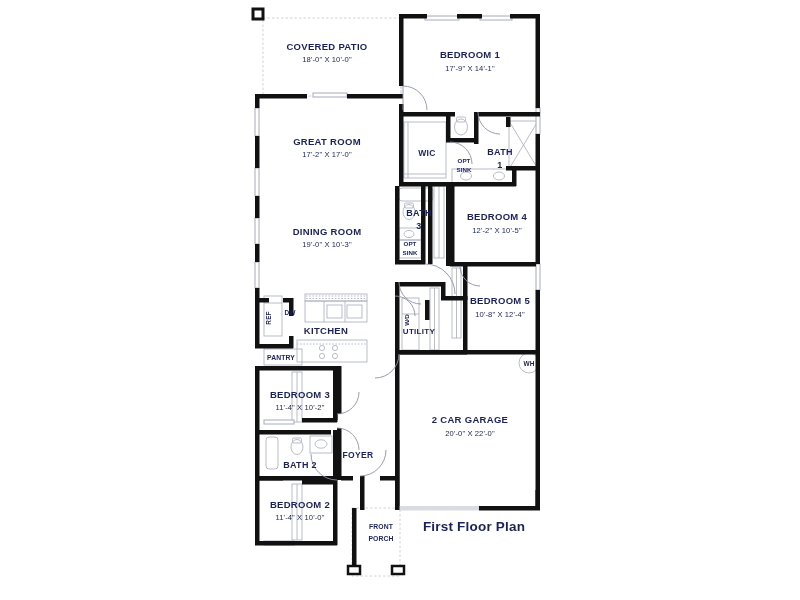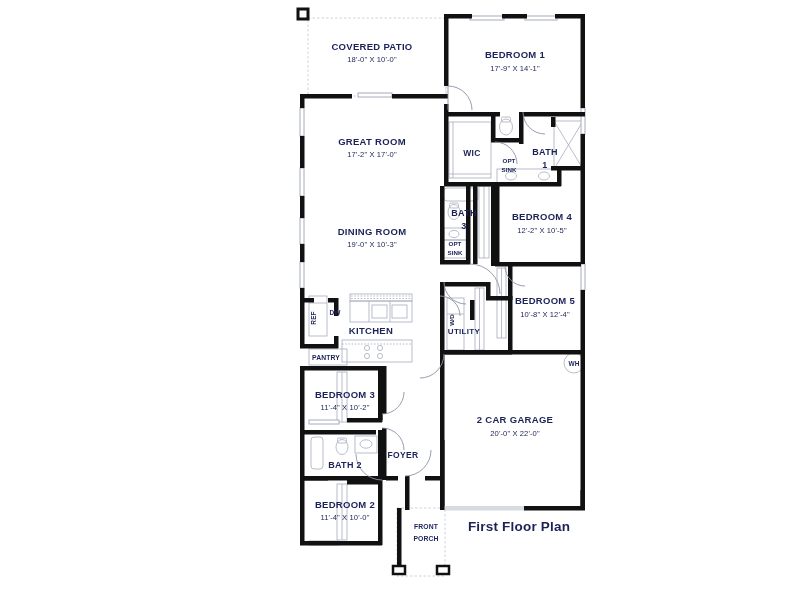--- a/index.html
+++ b/index.html
@@ -1,21 +1,21 @@
 <!DOCTYPE html>
 <html><head>
 <meta charset="utf-8">
 <style>
   html,body{margin:0;padding:0;}
   body{
     width:800px;height:600px;background:#ffffff;
     font-family:"Liberation Sans", sans-serif;
     overflow:hidden;
   }
-  #plan-root{position:relative;width:737px;height:600px;padding-left:45px;}
+  #plan-root{position:relative;width:737px;height:600px;}
   svg{display:block;}
   .rm-name{
     font-family:"Liberation Sans", sans-serif;
     font-weight:bold;
     fill:#1b2258;
     text-anchor:middle;
     letter-spacing:0.3px;
   }
   .rm-dim{
     font-family:"Liberation Sans", sans-serif;

